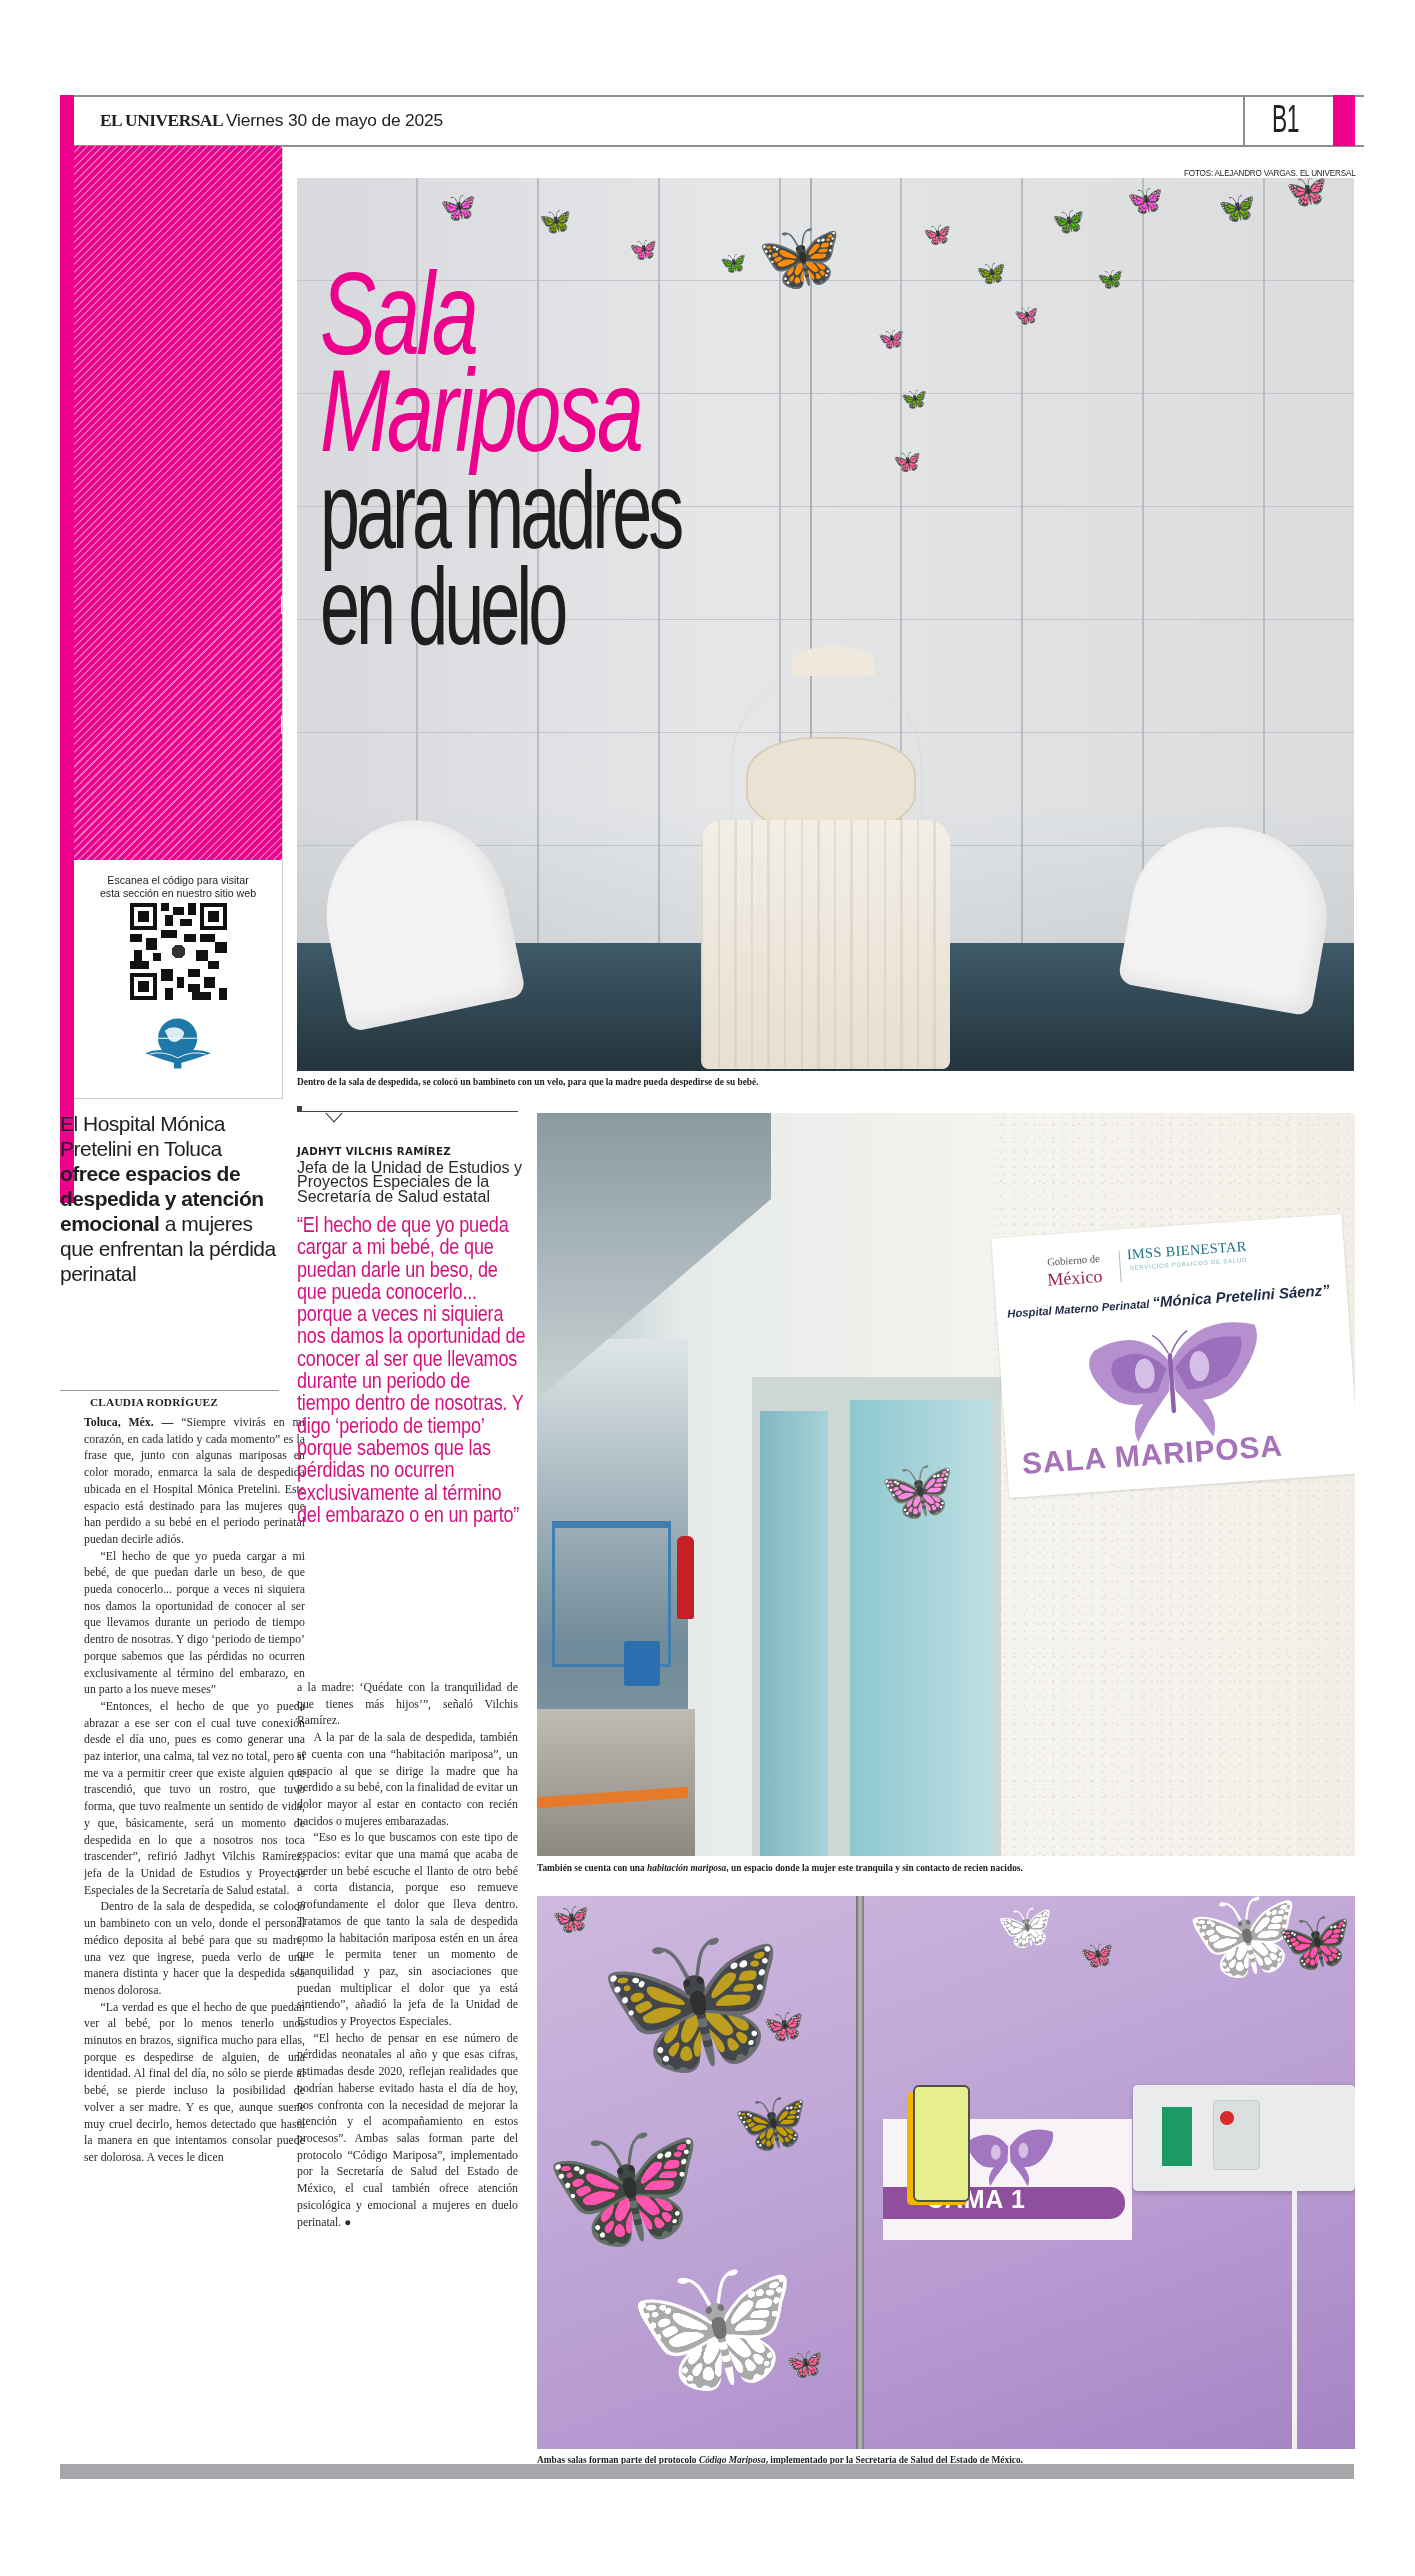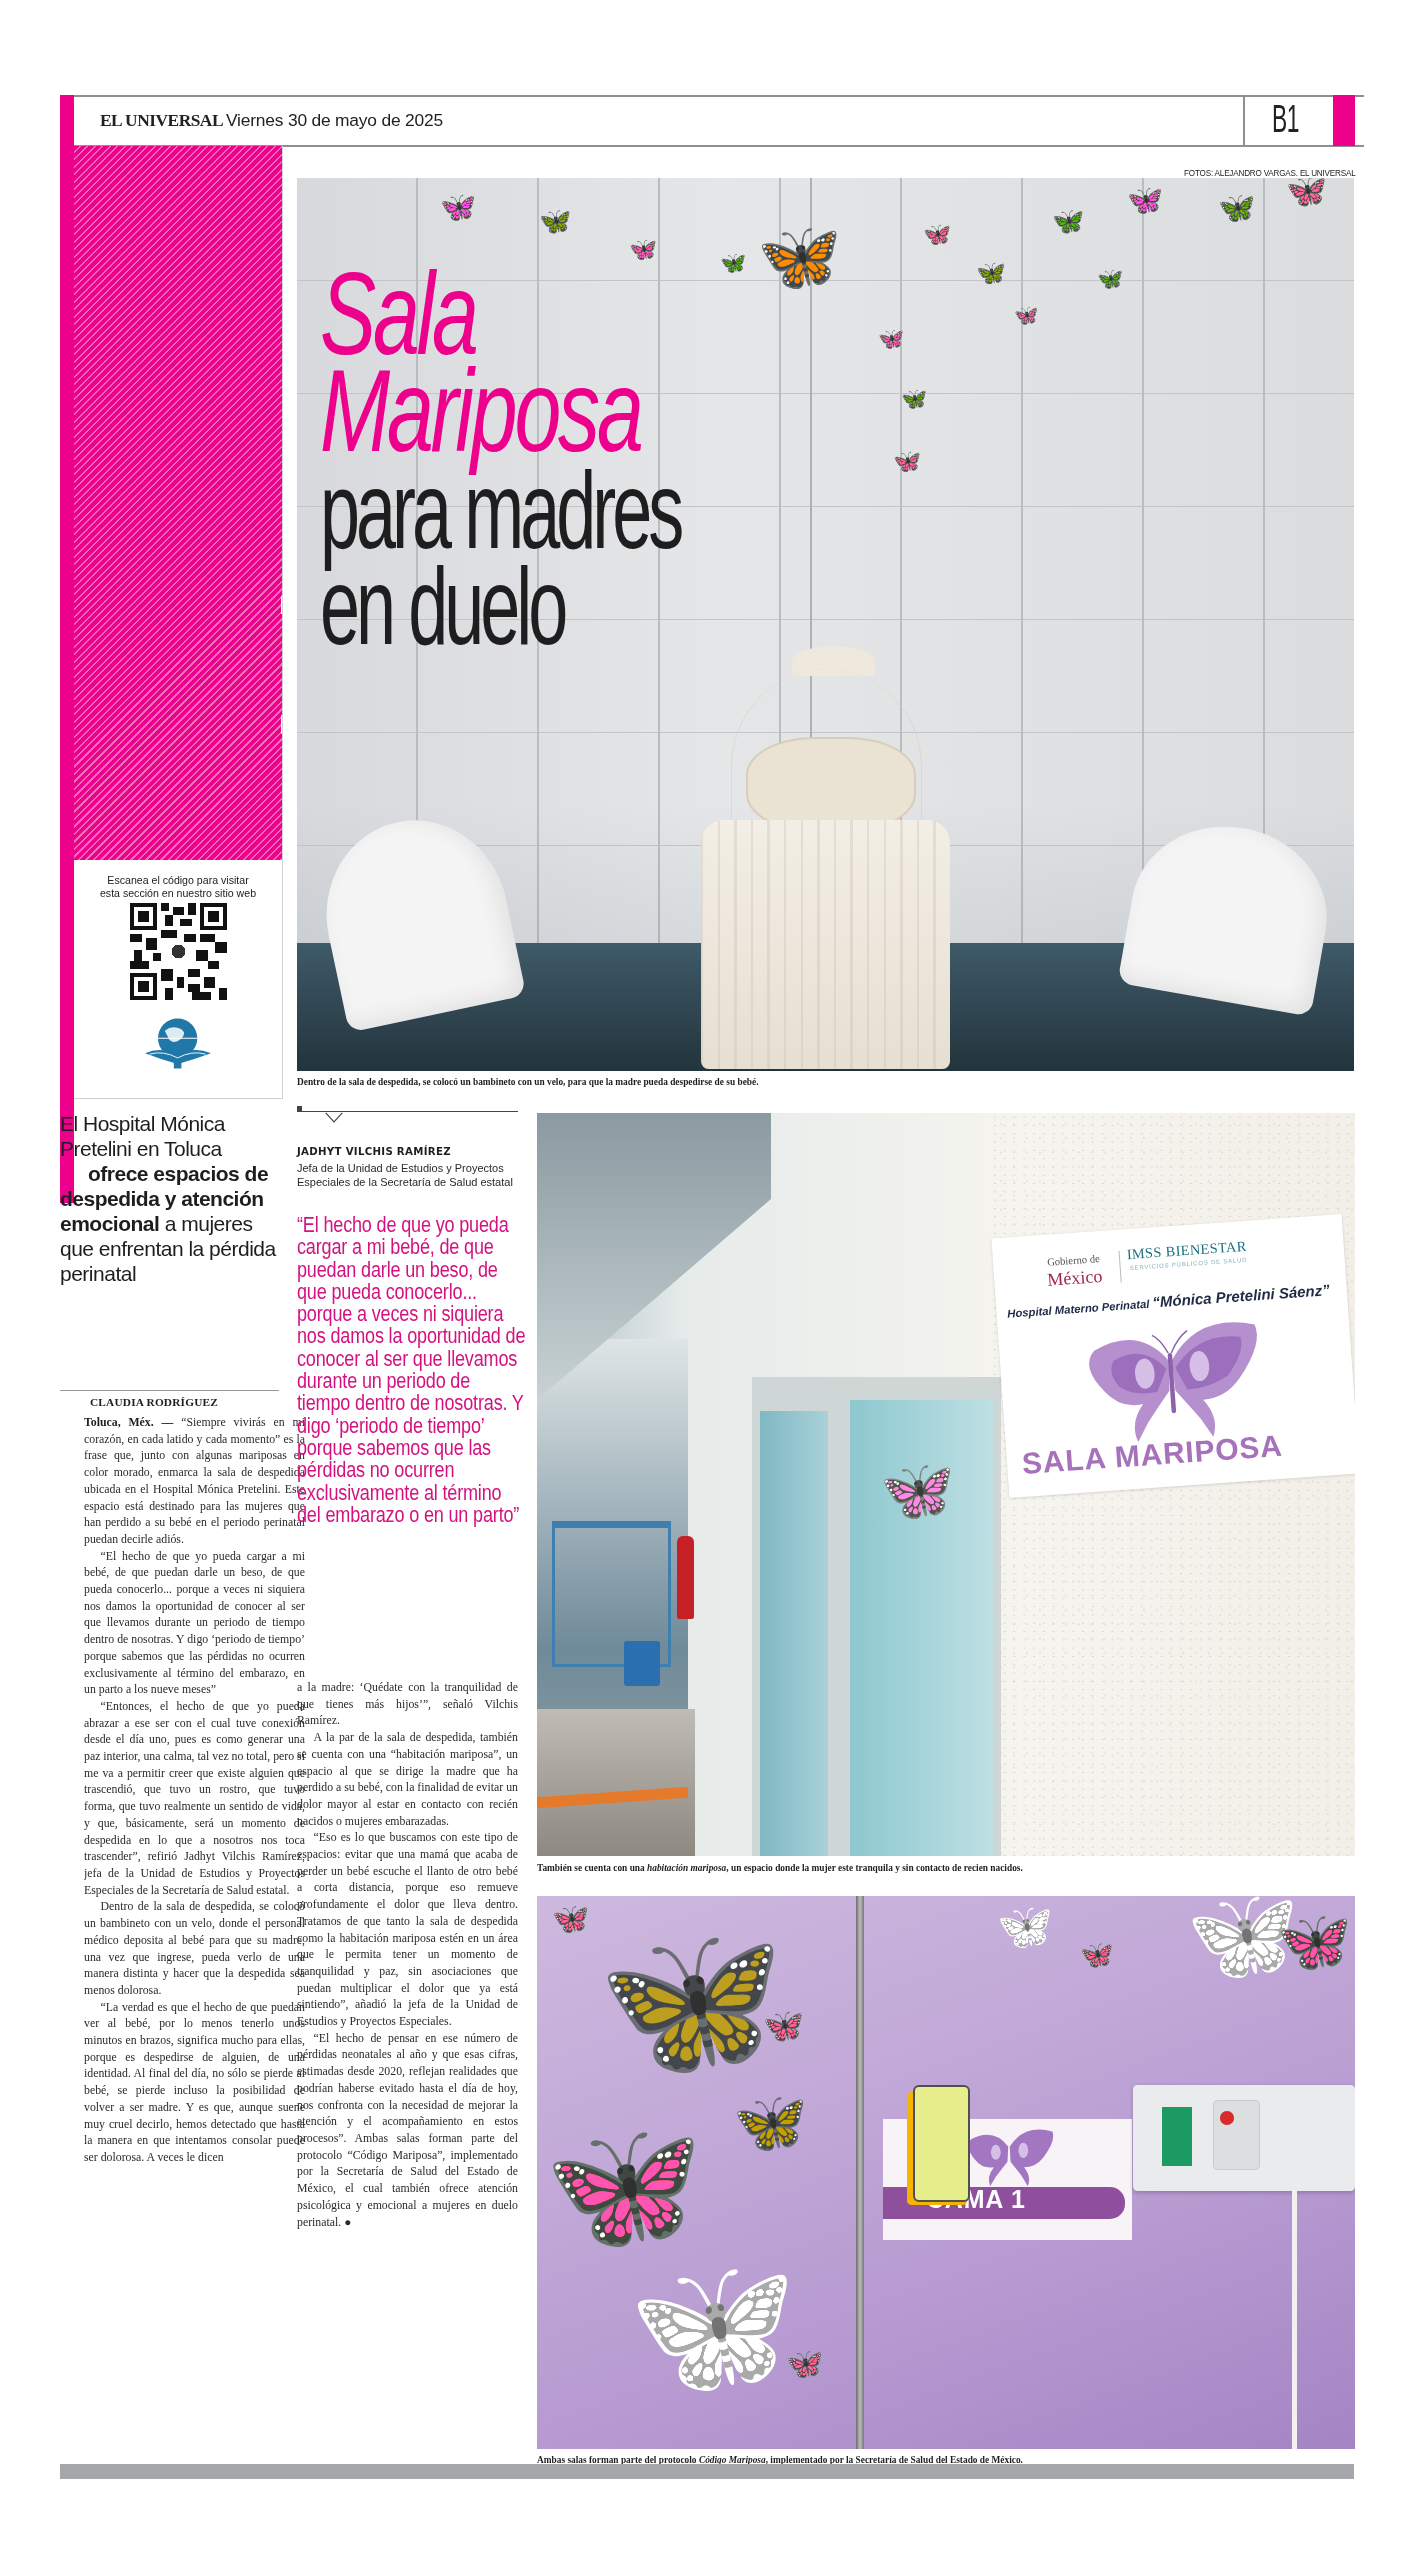--- a/index.html
+++ b/index.html
@@ -52,35 +52,35 @@
   .bfly { position:absolute; font-family:"DejaVu Sans",sans-serif; line-height:1; }
   .headline { position:absolute; left:22.6px; top:87px; }
   .hl-pink { font-family:"Liberation Sans Narrow","Liberation Sans",sans-serif; font-style:italic; font-size:117px; line-height:97px; color:#ec008c; letter-spacing:-4.5px; transform:scaleX(0.72); transform-origin:left top; white-space:nowrap; }
   .hl-black { font-family:"Liberation Sans Narrow","Liberation Sans",sans-serif; font-size:109px; line-height:92px; color:#1e1e1e; letter-spacing:-6px; transform:scaleX(0.66); transform-origin:left top; white-space:nowrap; margin-top:4.5px; }
 
   .cap { font-family:"Liberation Serif",serif; font-weight:bold; font-size:11px; color:#1e1e1e; transform:scaleX(0.85); transform-origin:left top; white-space:nowrap; }
   .cap i { font-style:italic; }
 
   
   .dek { left:60px; top:1111px; width:223px; font-family:"Liberation Sans",sans-serif; font-size:21px; line-height:25px; color:#1e1e1e; letter-spacing:-0.5px; }
-  .dek b { font-weight:bold;margin-left:28px; }
+  .dek b { font-weight:bold; }
   .byline-rule { left:60px; top:1390px; width:219px; height:0.8px; background:#999; }
   .byline { left:60px; top:1396px; font-family:"Liberation Serif",serif; font-weight:bold; font-size:11.3px; letter-spacing:0.2px; color:#1e1e1e;margin-left:30px; }
   .body { font-family:"Liberation Serif",serif; font-size:11.8px; line-height:16.7px; color:#2a2a2a; text-align:justify; hyphens:manual; }
   .body p { margin:0; text-indent:16.6px; }
   .body p.first { text-indent:0; }
   .body b { font-weight:bold; color:#1e1e1e; }
   .col1 { left:60px; top:1414px; width:221px; height:1040px; overflow:hidden;margin-left:24px; }
 
   
   .q-rule { left:297px; top:1111px; width:221px; height:0.8px; background:#444; }
   .q-tick { left:297px; top:1106px; width:4.5px; height:4.5px; background:#444; }
   .q-chevron { left:325px; top:1112px; width:18px; height:10.6px; }
   .q-name { left:297px; top:1146px; font-family:"DejaVu Sans",sans-serif; font-weight:bold; font-size:10.2px; letter-spacing:0.3px; color:#1e1e1e; }
-  .q-role { left:297px; top:1161px; width:226px; font-family:"Liberation Sans",sans-serif; font-size:11px; line-height:14.3px; color:#2a2a2a; }
+  .q-role { left:297px; top:1161px; width:226px; font-family:"Liberation Sans",sans-serif; font-size:16px; line-height:14.3px; color:#2a2a2a; }
   .q-text { left:297px; top:1214px; width:230px; font-family:"Liberation Sans Narrow","Liberation Sans",sans-serif; font-size:22px; line-height:22.3px; color:#d4127f; letter-spacing:-0.2px; transform:scaleX(0.82); transform-origin:left top; width:279px; }
   .col2 { left:297px; top:1679px; width:221px; height:781px; overflow:hidden; }
 
   
   .photo2 { left:537px; top:1113px; width:818px; height:743px; overflow:hidden;
     background: linear-gradient(90deg, #8fa3ad 0%, #c7d3d6 8%, #e6ebea 18%, #eef0ec 40%, #f6f4ef 60%, #f2efe8 100%); }
   .p2-ceiling { position:absolute; left:0; top:0; width:234px; height:287px; background:linear-gradient(180deg,#8b9aa1,#c8d2d4); clip-path:polygon(0 0,100% 0,100% 30%,0 100%); }
   .p2-room { position:absolute; left:0; top:226px; width:151px; height:517px; background:linear-gradient(180deg,#dfe5e6 0%, #6f8a99 60%, #9aa6a9 100%); }
   .p2-floor { position:absolute; left:0; top:596px; width:158px; height:147px; background:linear-gradient(180deg,#bfbcb5,#8d8880); }
   .p2-floorline { position:absolute; left:0; top:679px; width:151px; height:10.6px; background:#e57a2a; transform:skewY(-4deg); }

